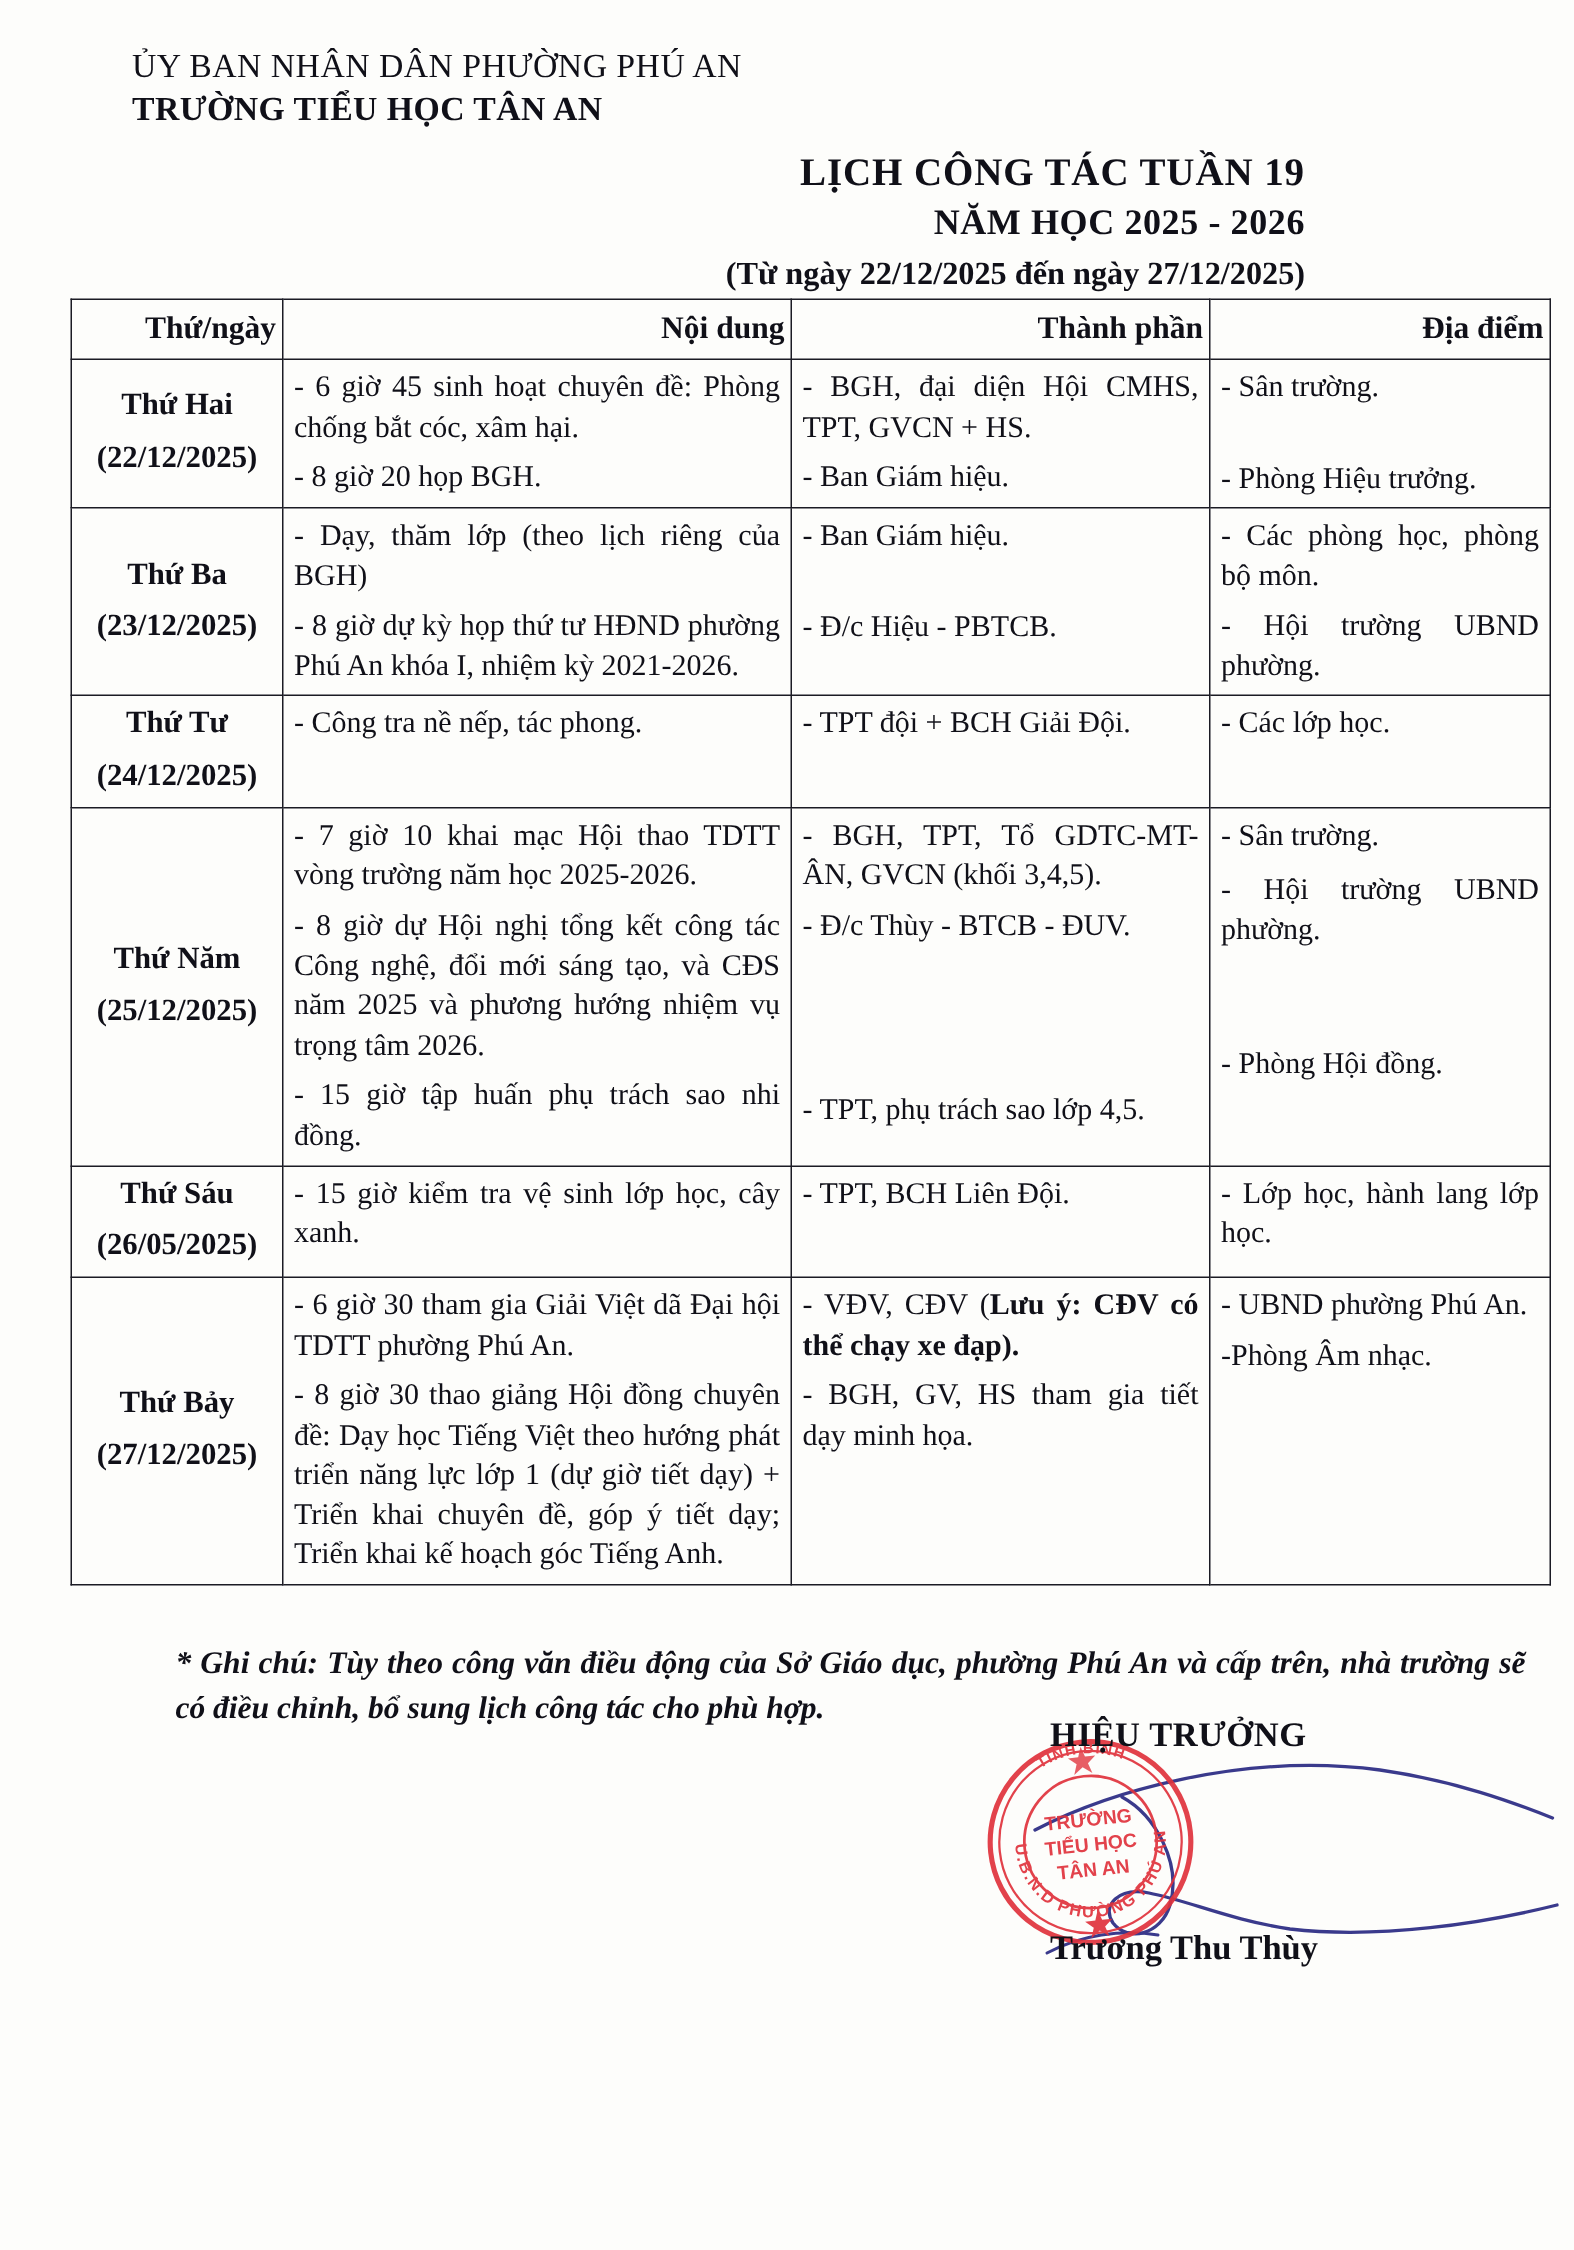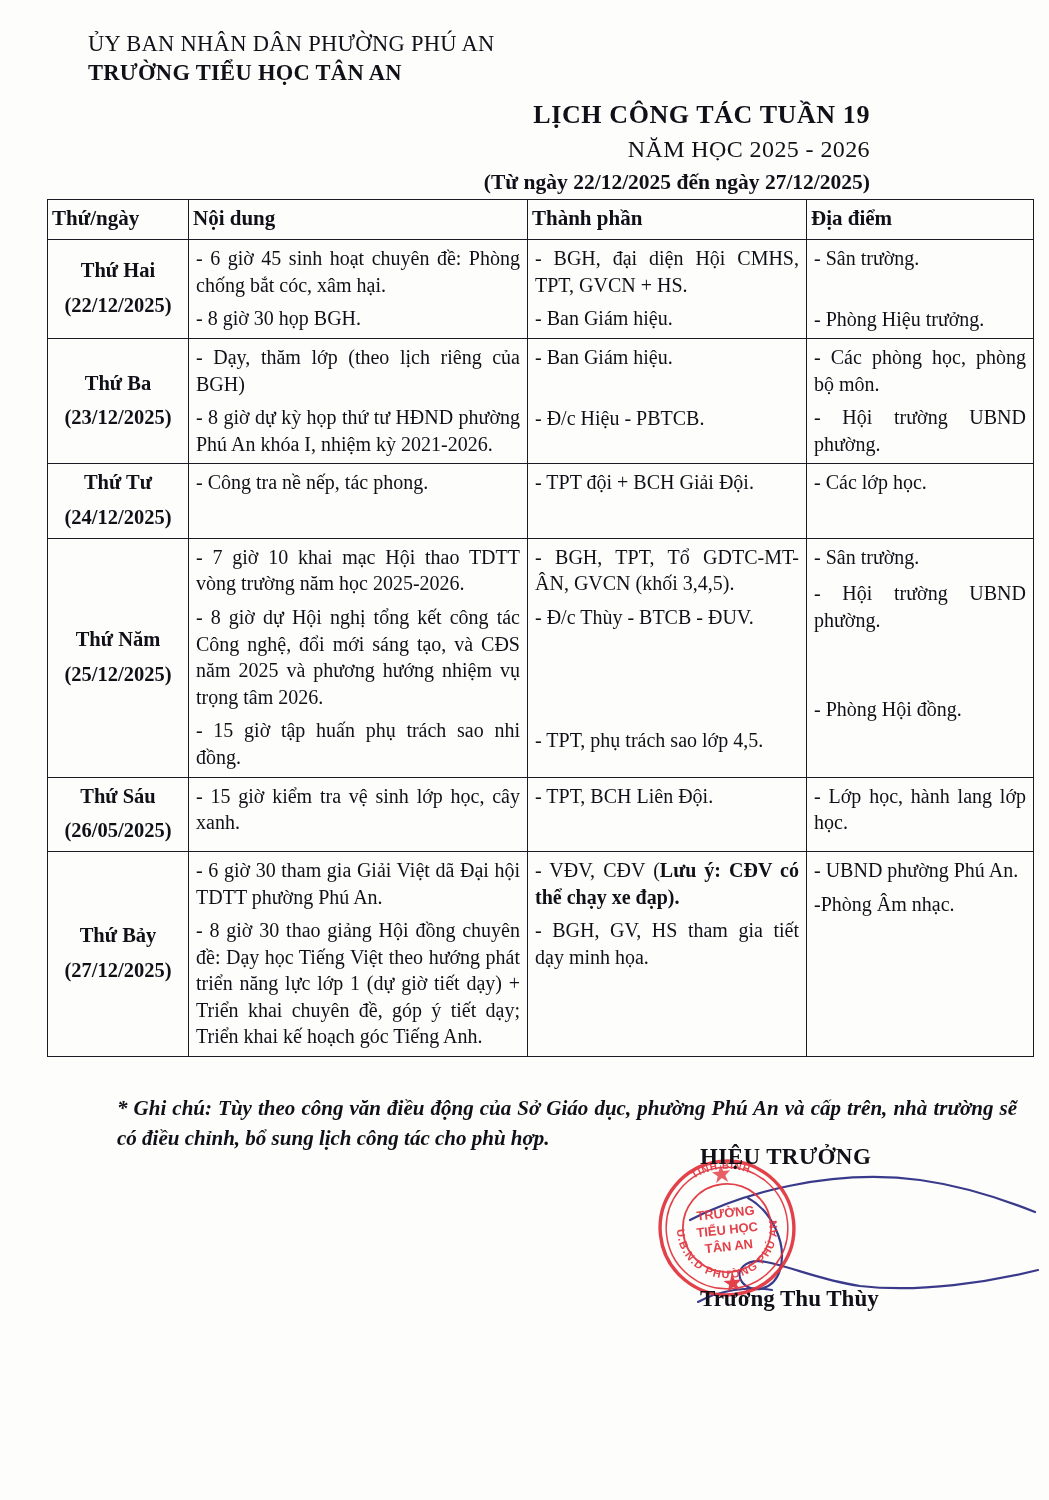--- a/index.html
+++ b/index.html
@@ -50,21 +50,21 @@
     text-align: right;
     line-height: 1.3;
   }
   .title-main {
     font-size: 26px;
     font-weight: bold;
     letter-spacing: 0.6px;
   }
   .title-sub {
     font-size: 24px;
-    font-weight: normal;
+    font-weight: bold;
     letter-spacing: 0.4px;
     margin-top: 2px;
   }
   .title-range {
     font-size: 21.5px;
     font-weight: bold;
     margin-top: 4px;
   }
 
   
@@ -77,21 +77,21 @@
     table-layout: fixed;
   }
   .schedule-table td, .schedule-table th {
     border: 1.4px solid #1b1b24;
     vertical-align: top;
     padding: 5px 7px 6px 7px;
     font-size: 20px;
     line-height: 1.33;
   }
   .schedule-table th {
-    text-align: left;
+    text-align: right;
     font-weight: bold;
     font-size: 21px;
     padding: 5px 4px 6px 4px;
     vertical-align: middle;
   }
   col.c-day   { width: 141px; }
   col.c-cont  { width: 339px; }
   col.c-part  { width: 279px; }
   col.c-place { width: 227px; }
 
@@ -217,21 +217,21 @@
     </thead>
     <tbody>
 
       <tr>
         <td class="day-cell">
           <span class="ln">Thứ Hai</span>
           <span class="ln">(22/12/2025)</span>
         </td>
         <td class="content-cell">
           <span class="ln">- 6 giờ 45 sinh hoạt chuyên đề: Phòng chống bắt cóc, xâm hại.</span>
-          <span class="ln">- 8 giờ 30 họp BGH.</span>
+          <span class="ln">- 8 giờ 20 họp BGH.</span>
         </td>
         <td class="part-cell">
           <span class="ln">- BGH, đại diện Hội CMHS, TPT, GVCN + HS.</span>
           <span class="ln">- Ban Giám hiệu.</span>
         </td>
         <td class="place-cell">
           <span class="ln">- Sân trường.</span>
           <span class="spacer-m"></span>
           <span class="ln">- Phòng Hiệu trưởng.</span>
         </td>

